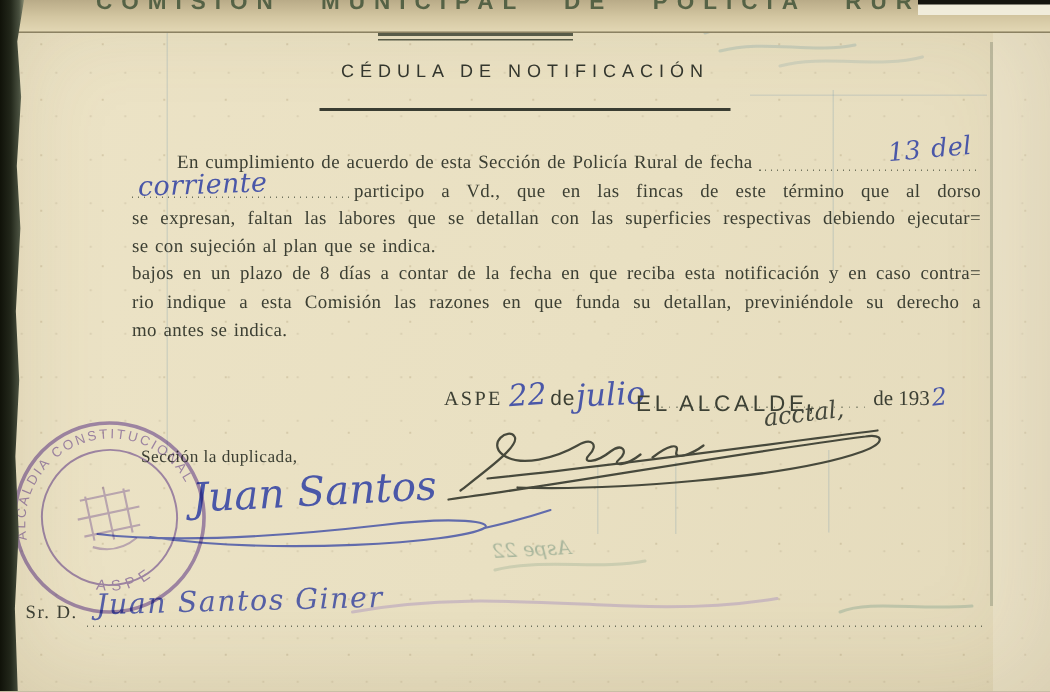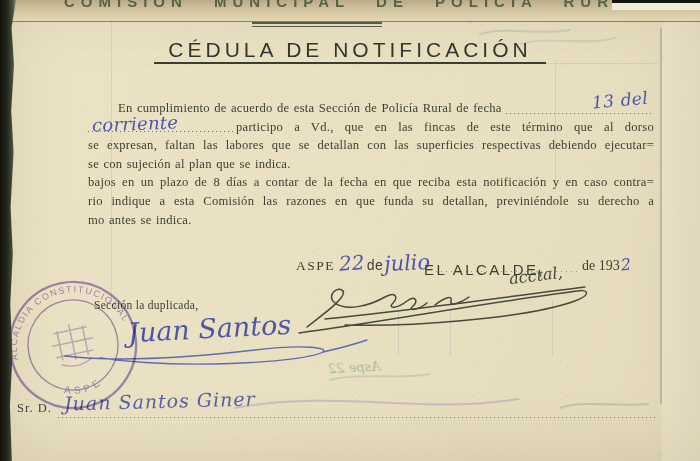--- a/index.html
+++ b/index.html
@@ -23,22 +23,22 @@
   .letterhead{position:absolute;left:0;right:0;top:-7px;text-align:center;white-space:nowrap;
         font-family:"Liberation Sans",sans-serif;font-weight:700;font-size:15px;
         letter-spacing:6px;word-spacing:16px;color:#4d5c40;opacity:.92;}
   .sliver{position:absolute;left:612px;top:0;width:88px;height:7px;background:#f0ecdb;
         border-top:3px solid #15150f;z-index:3;}
   .rule2 a, .rule2 b{display:block;height:1.6px;background:#3f4434;opacity:.85;}
   .rule2{position:absolute;left:252px;top:22px;width:130px;z-index:4;}
   .rule2 b{margin-top:2px;}
   
   .title-wrap{position:absolute;left:0;right:0;top:38px;text-align:center;z-index:2;}
-  .title{display:inline-block;font-family:"Liberation Sans",sans-serif;font-size:21px;
-        font-weight:500;letter-spacing:4px;color:#33362d;padding:0 14px 0 14px;
+  .title{display:inline-block;font-family:"Liberation Sans",sans-serif;font-size:12px;
+        font-weight:500;letter-spacing:4px;color:#33362d;padding:0 14px 18px 14px;
         border-bottom:2px solid #3a3d32;}
   
   .bodytext{position:absolute;left:88px;top:99px;width:566px;font-size:12.6px;
         letter-spacing:.25px;word-spacing:1px;line-height:18.6px;z-index:2;}
   .bline{display:flex;align-items:baseline;height:18.6px;position:relative;}
   .jline{text-align:justify;text-align-last:justify;height:18.6px;}
   .ind{display:inline-block;width:30px;}
   .ind1{text-indent:30px;}
   .dotfill{flex:1;align-self:flex-end;height:1px;margin:0 2px 4px 4px;
         background:repeating-linear-gradient(to right,rgba(90,95,75,.85) 0 1px,transparent 1px 4px);}

